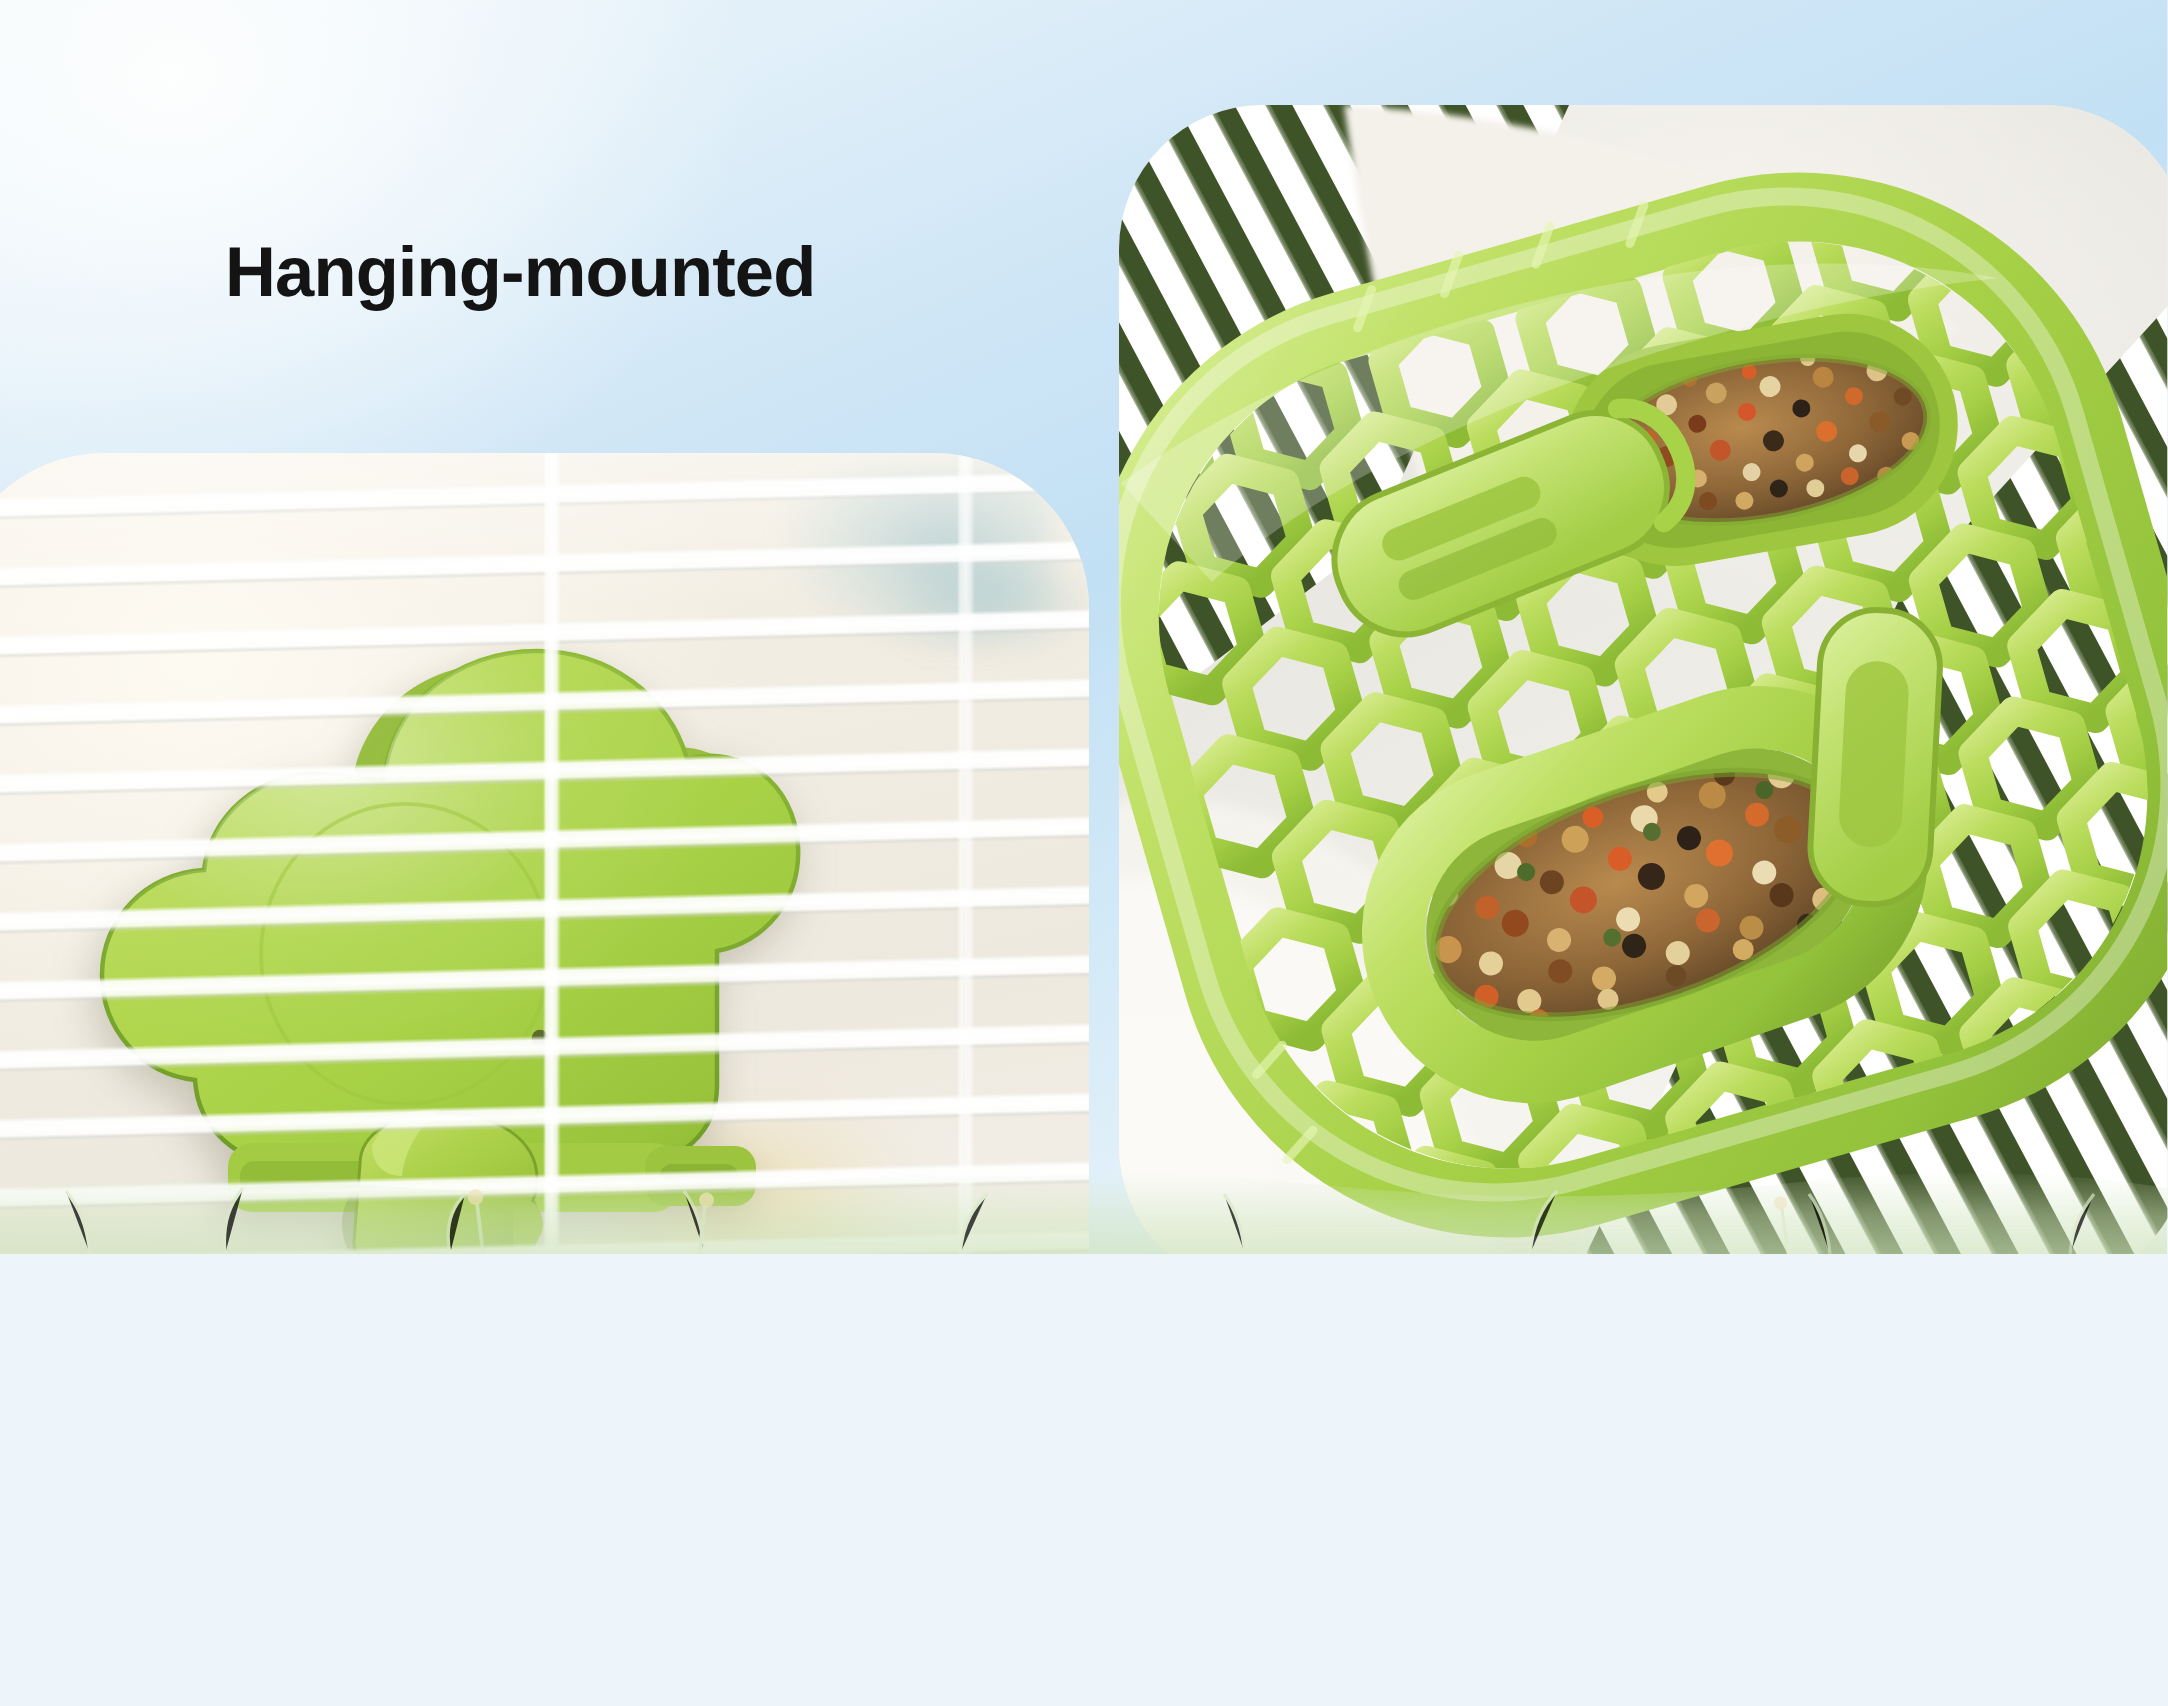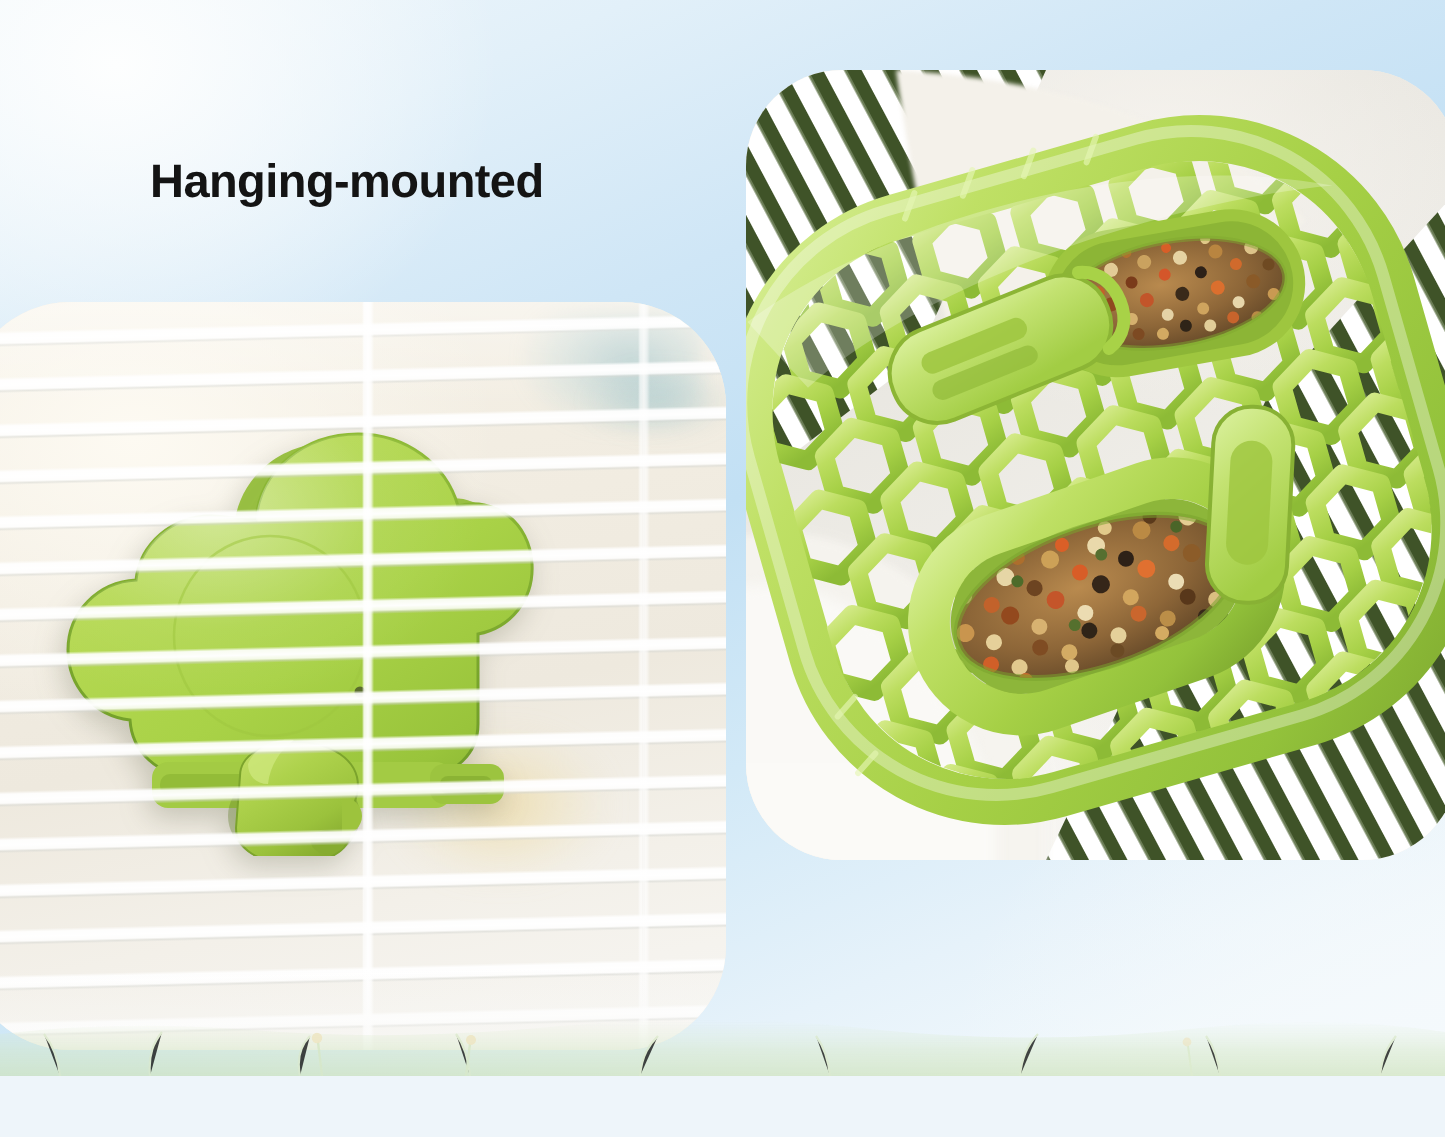--- a/index.html
+++ b/index.html
@@ -13,21 +13,21 @@
 
   body {
     font-family: "Liberation Sans", "DejaVu Sans", sans-serif;
     background: #eef5fa;
   }
 
   
   .canvas {
     position: relative;
     width: 1445px;
-    height: 1076px;
+    height: 836px;
     overflow: hidden;
     background:
       radial-gradient(ellipse 620px 520px at 8% 6%, #fdfefe 0%, rgba(253,254,254,0) 62%),
       radial-gradient(ellipse 760px 640px at 97% 100%, #f4f9fc 0%, rgba(244,249,252,0) 60%),
       linear-gradient(157deg,
         #f0f7fb 0%,
         #e2f0f9 16%,
         #cfe6f6 33%,
         #c2e0f4 48%,
         #d2e9f7 64%,

